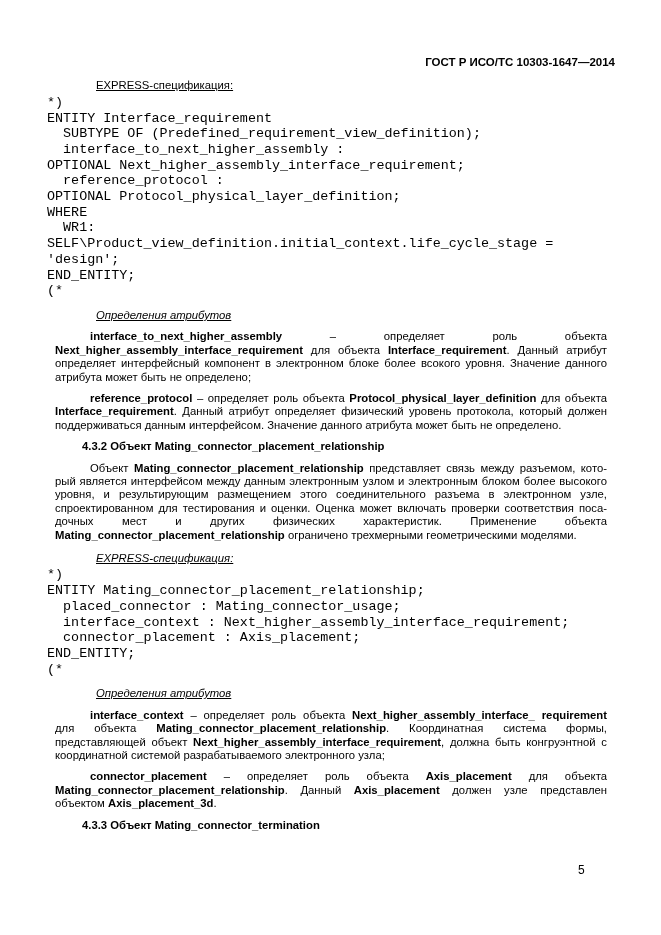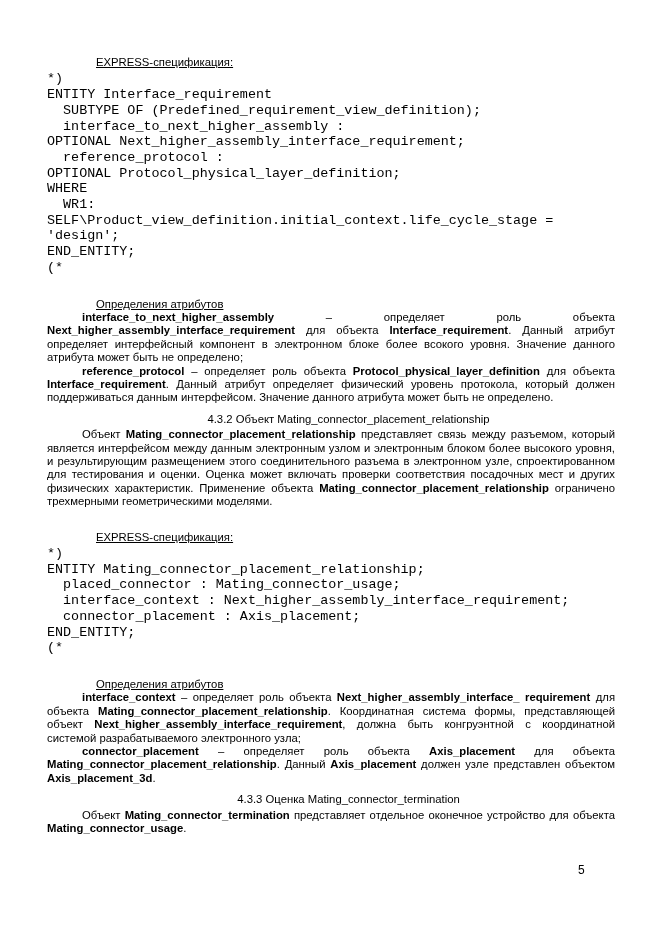--- a/index.html
+++ b/index.html
@@ -21,35 +21,34 @@
     text-align: right;
     font-weight: bold;
     font-size: 11.5px;
     margin-bottom: 10px;
     white-space: nowrap;
   }
   .content { text-align: left; }
   .para {
     text-align: justify;
     text-indent: 35px;
-    margin: 0;
+    margin: 8px;
     hyphens: manual;
     -webkit-hyphens: manual;
   }
   .label {
     text-indent: 35px;
     margin: 0;
   }
   .label .u { text-decoration: underline; padding-left: 14px; }
-  .label.gap { margin-top: 22px; }
+  .label.gap { margin-top: 10px; font-style: italic; }
   .heading {
     text-indent: 35px;
-    font-weight: normal;
+    font-weight: bold;
     margin: 8px 0 2px 0;
-    text-align: center;
   }
   .code {
     font-family: "Liberation Mono", "DejaVu Sans Mono", monospace;
     font-size: 13.4px;
     line-height: 15.7px;
     margin: 2px 0 0 0;
     white-space: pre;
     letter-spacing: 0;
   }
   .b { font-weight: bold; }
@@ -57,20 +56,23 @@
     position: absolute;
     left: 578px;
     top: 864px;
     font-size: 12px;
   }
 </style>
 </head>
 <body>
 
 <div class="page">
+  <div class="header">
+    <span>ГОСТ Р ИСО/ТС 10303-1647—2014</span>
+  </div>
   <div class="content">
       <div class="label"><span class="u">EXPRESS-спецификация:</span></div>
       <pre class="code">*)
 ENTITY Interface_requirement
   SUBTYPE OF (Predefined_requirement_view_definition);
   interface_to_next_higher_assembly :
 OPTIONAL Next_higher_assembly_interface_requirement;
   reference_protocol :
 OPTIONAL Protocol_physical_layer_definition;
 WHERE
@@ -88,17 +90,16 @@
       <pre class="code">*)
 ENTITY Mating_connector_placement_relationship;
   placed_connector : Mating_connector_usage;
   interface_context : Next_higher_assembly_interface_requirement;
   connector_placement : Axis_placement;
 END_ENTITY;
 (*</pre>
       <div class="label gap"><span class="u">Определения атрибутов</span></div>
       <div class="para"><span class="b">interface_context</span><span> – определяет роль объекта </span><span class="b">Next_higher_assembly_interface_ requirement</span><span> для объекта </span><span class="b">Mating_connector_placement_relationship</span><span>. Координатная система формы, представляющей объект </span><span class="b">Next_higher_assembly_interface_requirement</span><span>, должна быть конгруэнтной с координатной системой разрабатываемого электронного узла;</span></div>
       <div class="para"><span class="b">connector_placement</span><span> – определяет роль объекта </span><span class="b">Axis_placement</span><span> для объекта </span><span class="b">Mating_connector_placement_relationship</span><span>. Данный </span><span class="b">Axis_placement</span><span> должен узле представлен объектом </span><span class="b">Axis_placement_3d</span><span>.</span></div>
-      <div class="heading"><span>4.3.3 Оценка Mating_connector_termination</span></div>
-      <div class="para"><span>Объект </span><span class="b">Mating_connector_termination</span><span> представляет отдельное оконечное устройство для объекта </span><span class="b">Mating_connector_usage</span><span>.</span></div>
+      <div class="heading"><span>4.3.3 Объект Mating_connector_termination</span></div>
     </div>
   <div class="pagenum">5</div>
 </div>
 
 </body></html>

